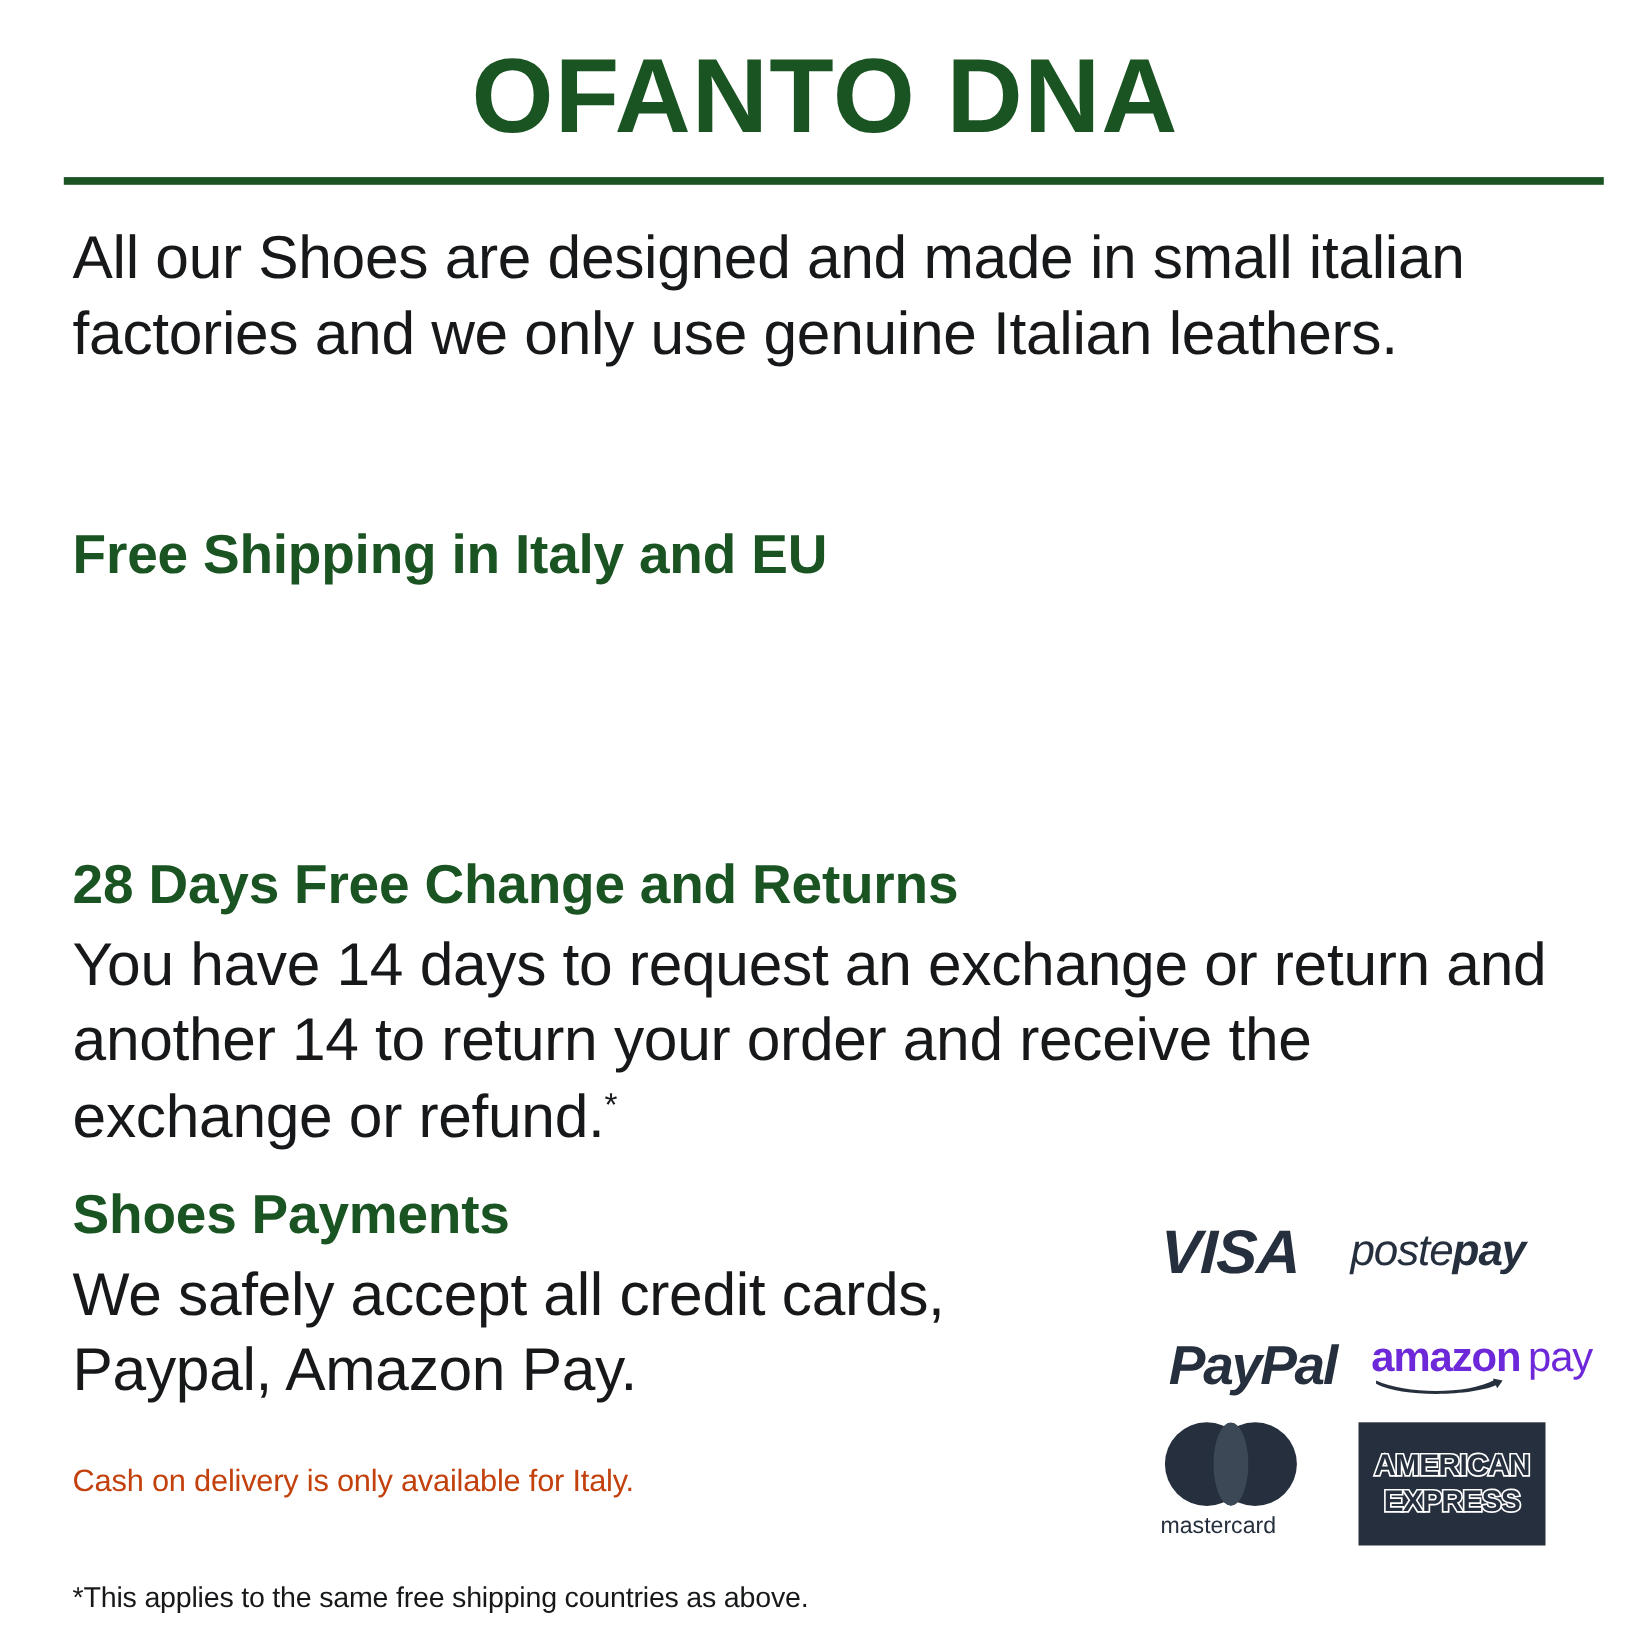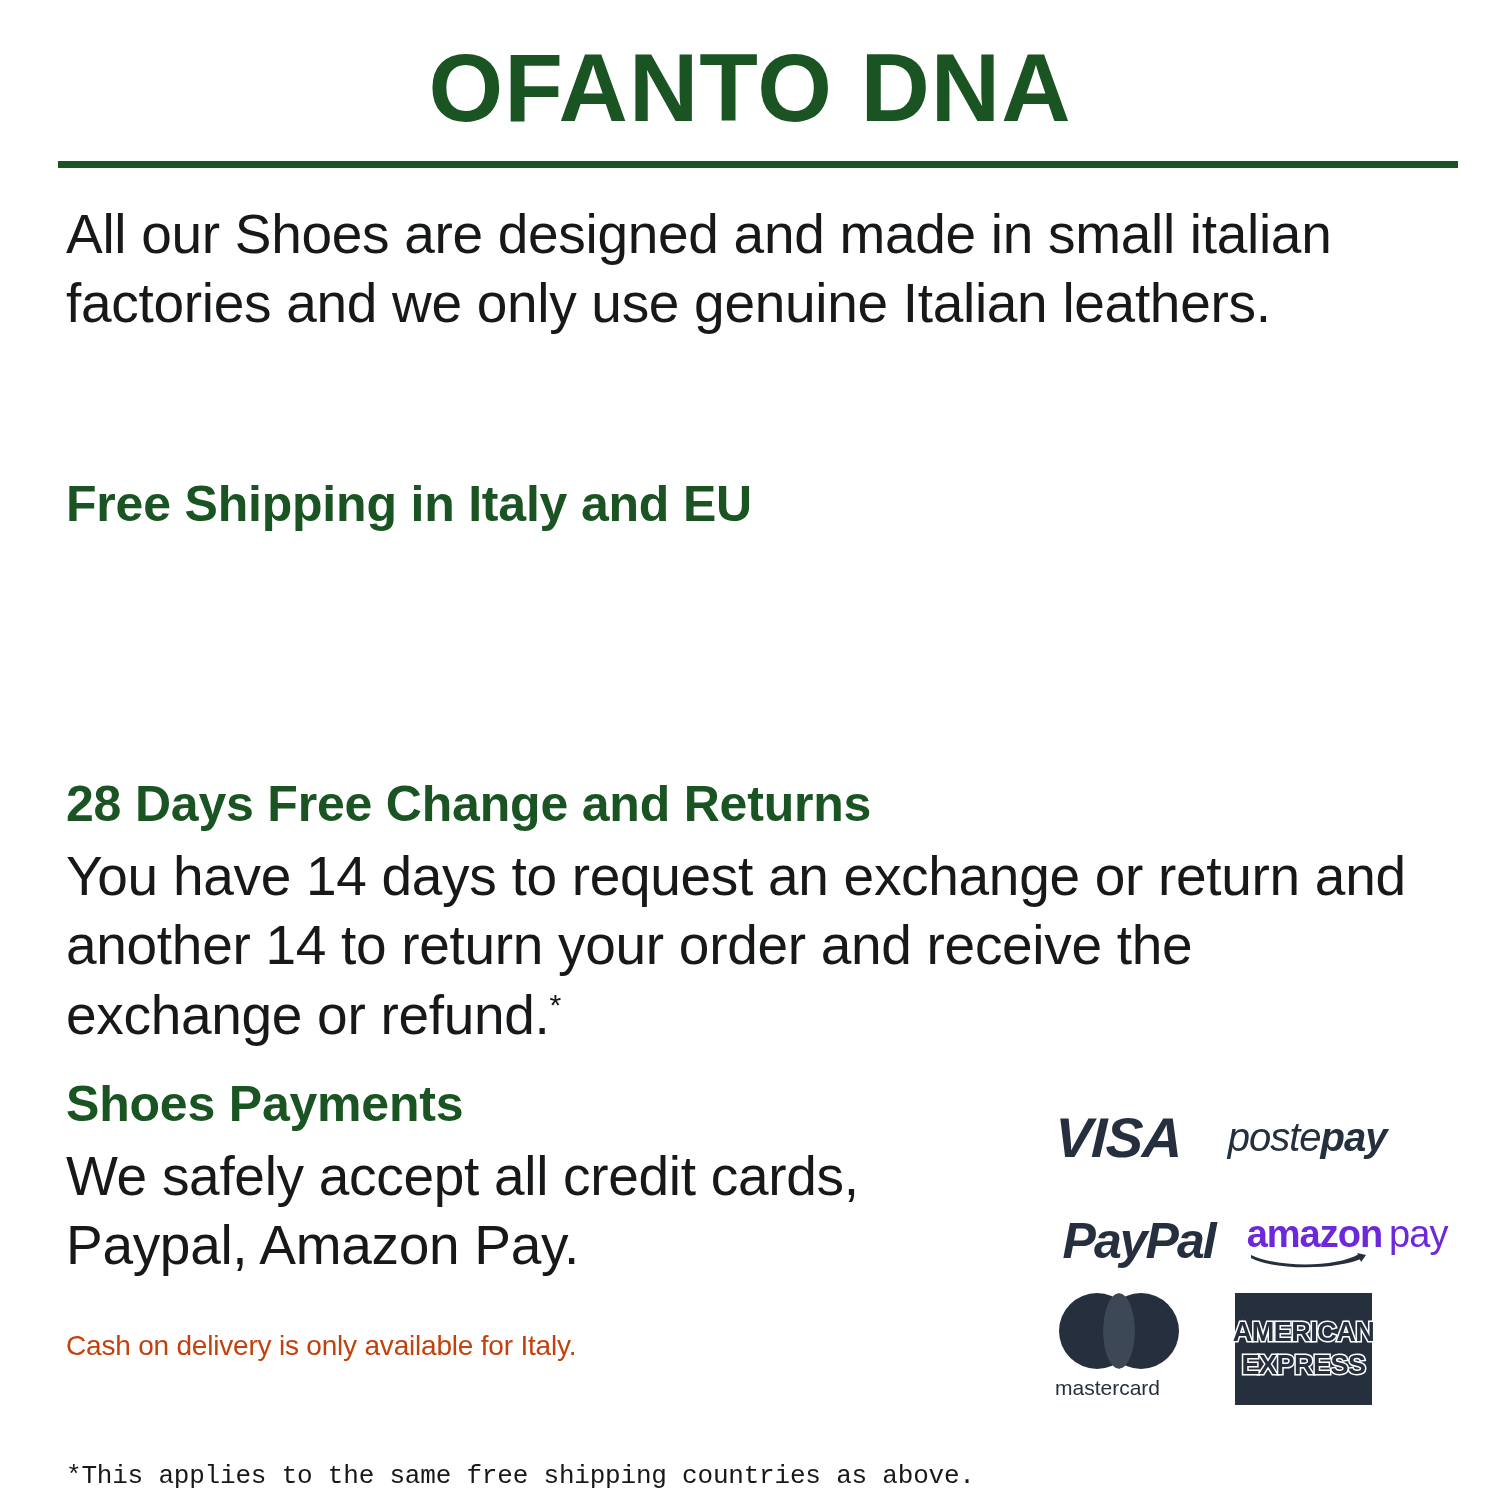--- a/index.html
+++ b/index.html
@@ -102,22 +102,21 @@
     font-family: "Liberation Sans", sans-serif;
   }
 
   .footnote {
     position: absolute;
     top: 1437px;
     left: 66px;
     font-size: 26px;
     color: #16181a;
     letter-spacing: -0.2px;
-    font-family: Liberation Mono, monospace;
-    margin-top: 24px;
+    font-family: Liberation Sans, sans-serif;
   }
 
   
   .payments {
     position: absolute;
     top: 1085px;
     left: 1055px;
     width: 400px;
   }
   .pay-row {
@@ -208,21 +207,21 @@
   }
   .mc-label {
     margin-top: 7px;
     font-family: "Liberation Sans", sans-serif;
     font-size: 21px;
     color: #262f3d;
     letter-spacing: 0px;
   }
 
   .logo-amex {
-    width: 137px;
+    width: 170px;
     height: 112px;
     background: #262f3d;
     display: flex;
     flex-direction: column;
     align-items: center;
     justify-content: center;
     gap: 6px;
     box-sizing: border-box;
     padding: 6px 4px;
   }

